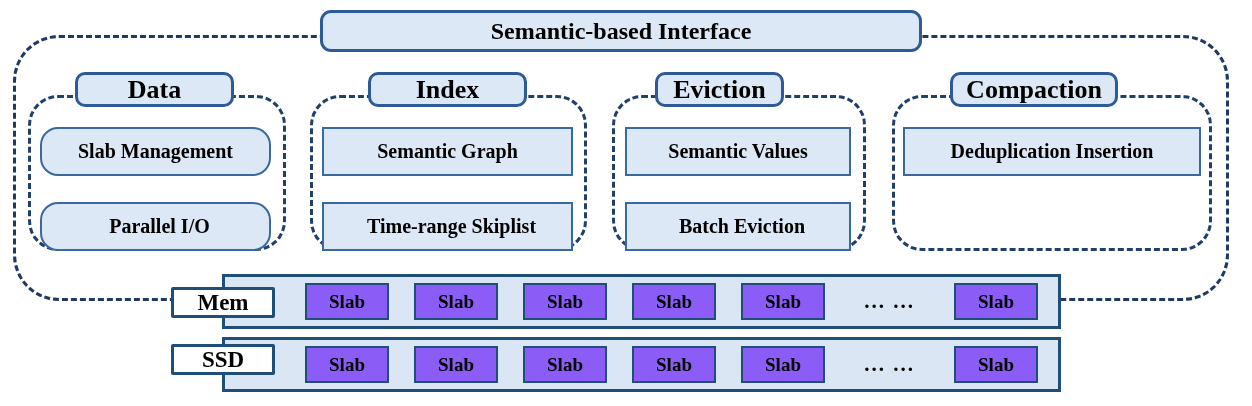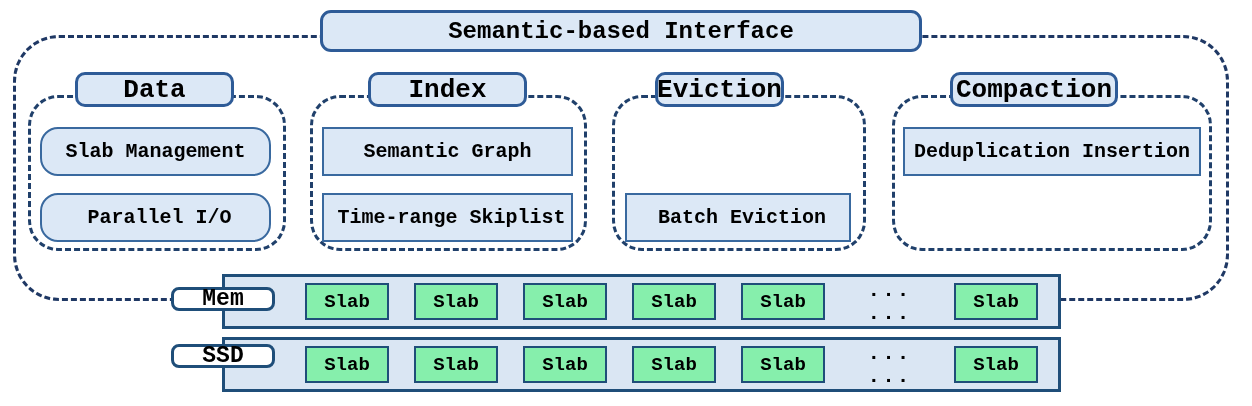--- a/index.html
+++ b/index.html
@@ -1,18 +1,18 @@
 <!DOCTYPE html>
 <html><head>
 <meta charset="utf-8">
 <style>
   html,body { margin:0; padding:0; background:#ffffff; }
   .stage {
     position:relative; width:1252px; height:406px; overflow:hidden;
-    font-family:Liberation Mono, monospace; font-weight:bold; color:#000;
+    font-family:Liberation Serif, serif; font-weight:bold; color:#000;
     background:#ffffff;
   }
   .abs { position:absolute; box-sizing:border-box; }
   .ctr { display:flex; align-items:center; justify-content:center; text-align:center; }
 
   
   .outer {
     left:13px; top:35px; width:1216px; height:266px;
     border:3px dashed #1f3864; border-radius:46px; z-index:0;
   }
@@ -44,47 +44,47 @@
   .h1 { left:368px; width:159px; }
   .h2 { left:655px; width:129px; }
   .h3 { left:950px; width:168px; }
 
   
   .item {
     height:49px; background:#dce8f6; border:2px solid #39699f;
     font-size:20px; z-index:2;
   }
   .r1 { top:127px; }
-  .r2 { top:193px;padding-left:8px; }
+  .r2 { top:202px;padding-left:8px; }
   .c0 { left:40px;  width:231px;border-radius:18px; }
   .c1 { left:322px; width:251px; }
   .c2 { left:625px; width:226px; }
   .c3 { left:903px; width:298px; }
 
   
   .container {
     left:222px; width:839px; height:55px;
     background:#dae6f3; border:3px solid #1f4e79; z-index:1;
     display:flex; align-items:center; padding-left:80px; gap:25px;
   }
   .mem-row { top:274px; }
   .ssd-row { top:337px; }
 
   .slab {
     width:80px; height:33px; flex:0 0 80px;
-    background:#86efac; border:2px solid #1f4e79;
+    background:#8b5cf6; border:2px solid #1f4e79;
     font-size:19px;
   }
   .slab-last { margin-right:20px; }
   .dots { flex:1 1 auto; text-align:center; font-size:21px; letter-spacing:2px; }
 
   
   .rowlabel {
-    left:171px; width:104px; height:24px;
-    background:#ffffff; border:3px solid #1f4e79; border-radius:8px;
+    left:171px; width:104px; height:31px;
+    background:#ffffff; border:3px solid #1f4e79; border-radius:2px;
     font-size:23px; z-index:3;
   }
   .mem-label { top:287px; }
   .ssd-label { top:344px; }
 </style>
 </head>
 <body>
 
 <div class="stage">
 
@@ -112,20 +112,23 @@
   <div class="abs ctr item r1 c1">
     <span>Semantic Graph</span>
   </div>
   <div class="abs ctr item r2 c1">
     <span>Time-range Skiplist</span>
   </div>
 
   <div class="abs group g2"></div>
   <div class="abs ctr ghead h2">
     <span>Eviction</span>
+  </div>
+  <div class="abs ctr item r1 c2">
+    <span>Semantic Values</span>
   </div>
   <div class="abs ctr item r2 c2">
     <span>Batch Eviction</span>
   </div>
 
   <div class="abs group g3"></div>
   <div class="abs ctr ghead h3">
     <span>Compaction</span>
   </div>
   <div class="abs ctr item r1 c3">

